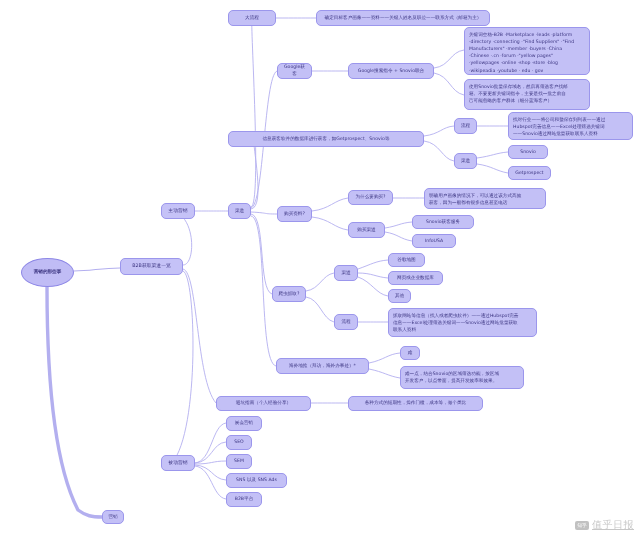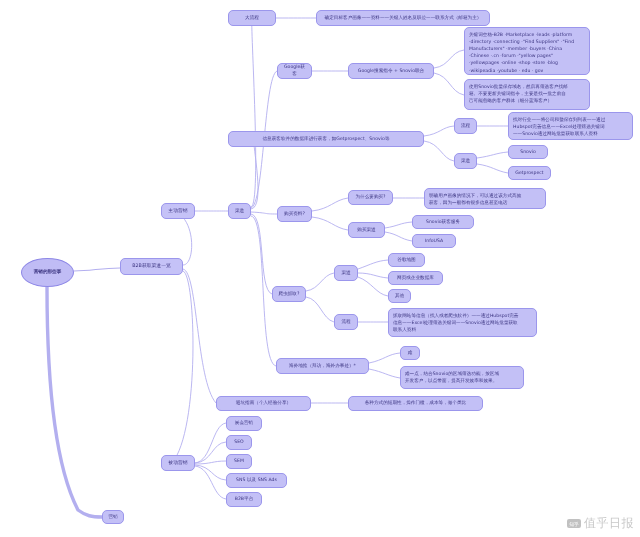--- a/index.html
+++ b/index.html
@@ -79,23 +79,24 @@
     border-radius: 2px;
     background: #8f8f8f;
     color: #fff;
     font-size: 5px;
     display: flex;
     align-items: center;
     justify-content: center;
     letter-spacing: -0.3px;
   }
   .wm-text {
-    font-size: 12px;
+    font-size: 10px;
     color: #9a9a9a;
     letter-spacing: 0.5px;
+    text-decoration: underline;
   }
 </style>
 </head>
 <body>
 
 <div id="canvas">
 
   <svg id="edges" viewBox="0 0 640 537" xmlns="http://www.w3.org/2000/svg">
     <g fill="none" stroke="#b3afef" stroke-width="0.9">
 

